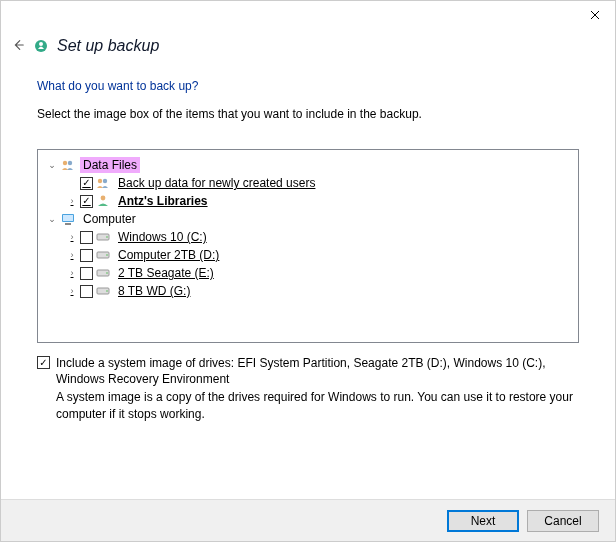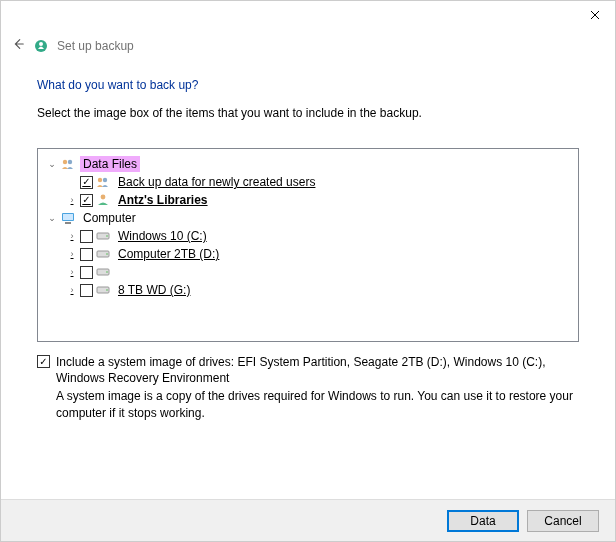--- a/index.html
+++ b/index.html
@@ -28,21 +28,21 @@
       cursor: pointer;
     }
     .header-row {
       display: flex;
       align-items: center;
       gap: 8px;
       padding: 4px 12px 4px 10px;
     }
     .back-arrow { width: 14px; height: 14px; color: #555; }
     .setup-icon { width: 16px; height: 16px; display:inline-block; }
-    .header-label { font-size: 12px; color: #737373; }
+    .header-label { font-size: 16px; color: #0f172a; font-style: italic; }
     .content { padding: 20px 36px 0 36px; }
     .question { color: #003399; font-size: 12px; font-weight:400; margin-bottom: 14px; }
     .instruction { font-size: 12px; color: #000; margin-bottom: 28px; }
     .tree-box {
       border: 1px solid #828790;
       height: 194px;
       padding: 6px 4px;
       overflow: auto;
       background: #fff;
     }
@@ -250,20 +250,21 @@
 
     <div class="tree-row indent-1">
       <span class="expander">›</span>
       <span class="cb"></span>
       <span class="node-icon drive-icon">
         <svg width="16" height="16" viewBox="0 0 16 16">
             <rect x="2" y="5" width="12" height="6" rx="1" fill="#ddd" stroke="#999"></rect>
             <circle cx="12" cy="8" r="0.8" fill="#5b5"></circle>
           </svg>
       </span>
+      <span class="row-label">2 TB Seagate (E:)</span>
     </div>
 
     <div class="tree-row indent-1">
       <span class="expander">›</span>
       <span class="cb"></span>
       <span class="node-icon drive-icon">
         <svg width="16" height="16" viewBox="0 0 16 16">
             <rect x="2" y="5" width="12" height="6" rx="1" fill="#ddd" stroke="#999"></rect>
             <circle cx="12" cy="8" r="0.8" fill="#5b5"></circle>
           </svg>
@@ -276,15 +277,15 @@
   <div class="sysimage">
     <span class="cb checked"></span>
     <div class="sysimage-text">
       <div class="sysimage-label">Include a system image of drives: EFI System Partition, Seagate 2TB (D:), Windows 10 (C:), Windows Recovery Environment</div>
       <div class="sysimage-desc">A system image is a copy of the drives required for Windows to run. You can use it to restore your computer if it stops working.</div>
     </div>
   </div>
 </div>
 
 <div class="footer">
-  <button class="btn primary">Data</button>
+  <button class="btn primary">Next</button>
   <button class="btn">Cancel</button>
 </div>
 
 </body></html>

